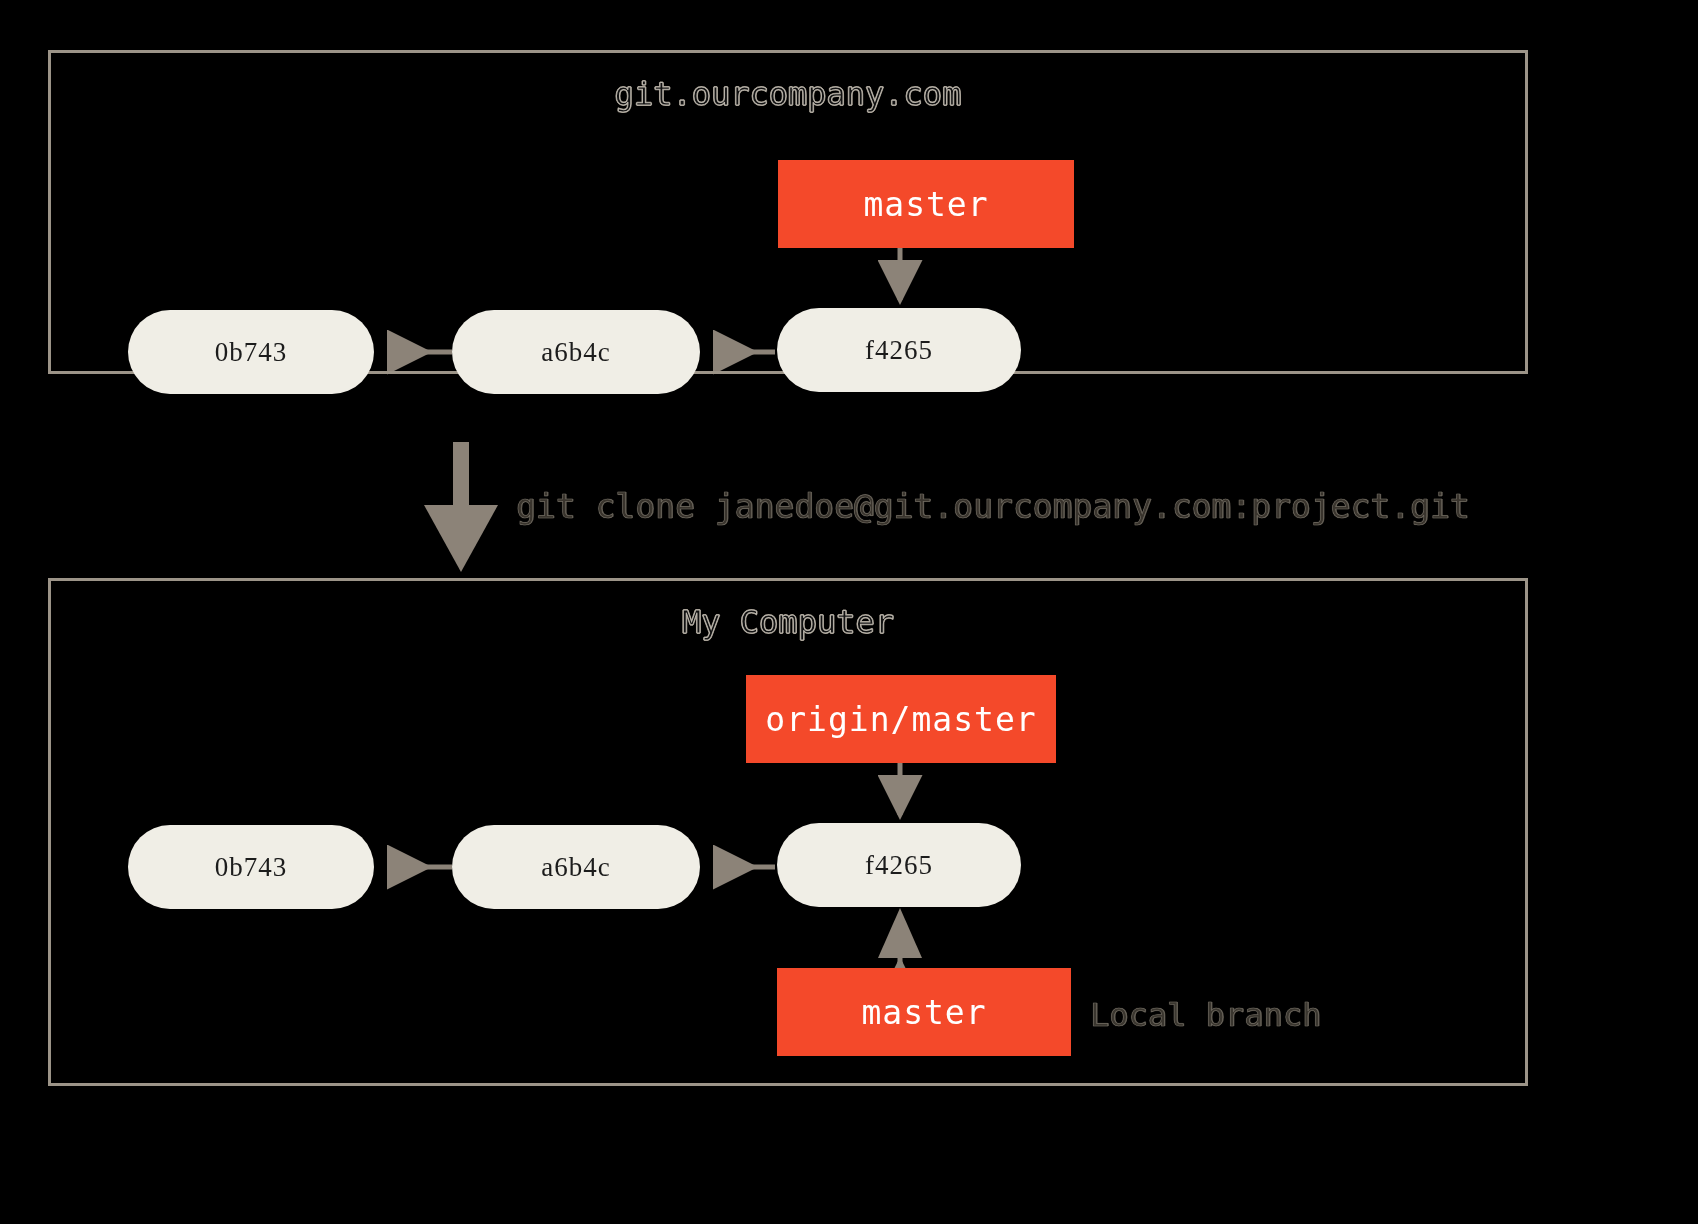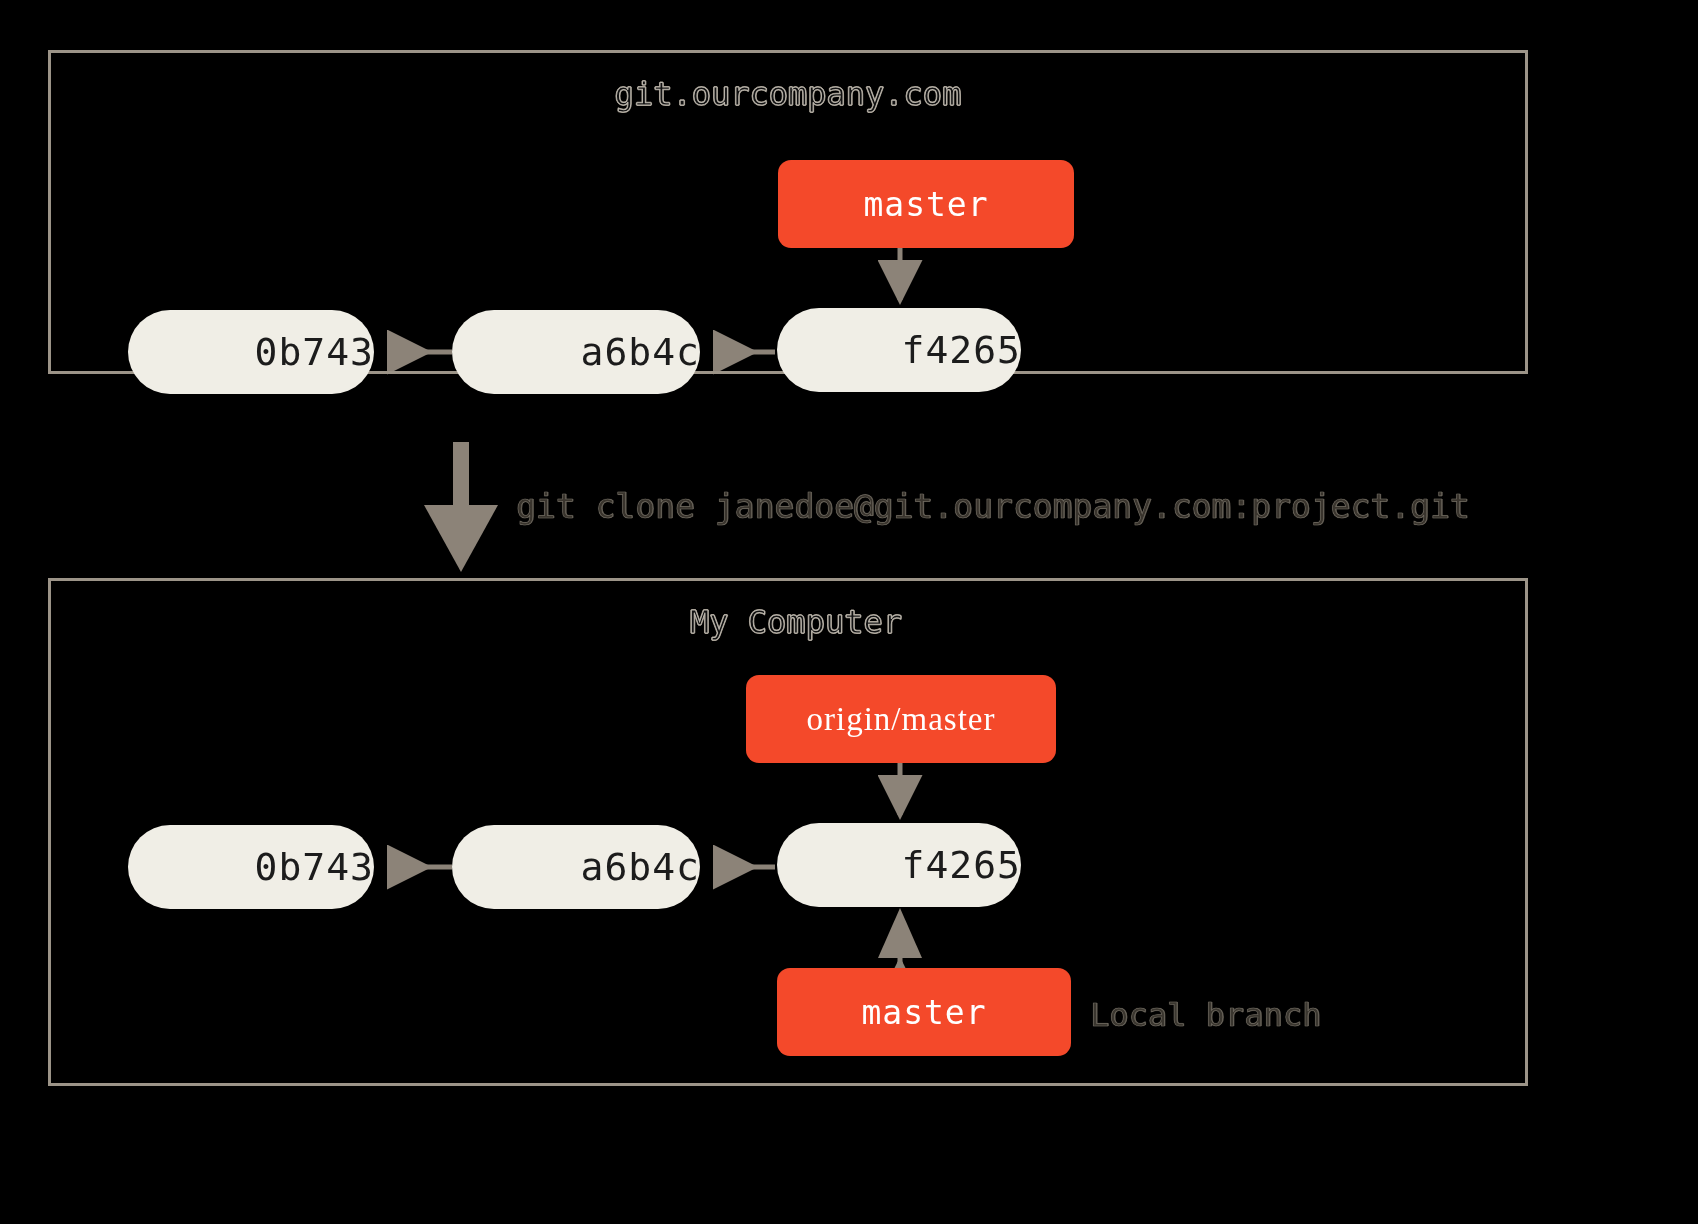--- a/index.html
+++ b/index.html
@@ -23,21 +23,21 @@
   }
 
   
   .panel {
     position: absolute;
     border: 3px solid #9c9488;
     box-sizing: border-box;
     background: transparent;
   }
   #panel-remote { left: 48px;  top: 50px;  width: 1480px; height: 324px; }
-  #panel-local  { left: 48px;  top: 578px; width: 1480px; height: 508px; padding-left: 8px; }
+  #panel-local  { left: 48px;  top: 578px; width: 1480px; height: 508px; }
 
   .panel-title {
     position: absolute;
     width: 100%;
     text-align: center;
     top: 22px;
     font-size: 32px;
     letter-spacing: 0px;
     color: #111111;
     -webkit-text-stroke: 1px #b9b4ab;
@@ -48,37 +48,37 @@
 
   
   .commit {
     position: absolute;
     height: 84px;
     border-radius: 42px;
     background: #f0eee6;
     color: #1c1c1c;
     display: flex;
     align-items: center;
-    justify-content: flex-end;
-    font-size: 38px;
+    justify-content: center;
+    font-size: 27px;
     letter-spacing: 1px;
+    font-family: Liberation Serif, serif;
   }
 
   
   .branch-box {
     position: absolute;
     height: 88px;
     background: #f4492a;
     color: #ffffff;
     display: flex;
     align-items: center;
     justify-content: center;
     font-size: 33px;
     letter-spacing: 1px;
-    border-radius: 13px;
   }
 
   
   .side-label {
     position: absolute;
     font-size: 32px;
     color: #3a362f;
     -webkit-text-stroke: 0.6px #6f6a60;
     text-shadow: 0 0 1px #6f6a60, 1px 0 0 #57524a;
     white-space: nowrap;
@@ -172,21 +172,21 @@
   <div class="commit" style="left:777px; top:308px; width:244px;">
     <span>f4265</span>
   </div>
 
   <div class="command-text" style="left:516px; top:487px;">git clone janedoe@git.ourcompany.com:project.git</div>
 
   <div class="panel" id="panel-local">
     <div class="panel-title">My Computer</div>
   </div>
 
-  <div class="branch-box" style="left:746px; top:675px; width:310px;font-family:Liberation Serif, serif;">
+  <div class="branch-box" style="left:746px; top:675px; width:310px;">
     <span>origin/master</span>
   </div>
 
   <div class="commit" style="left:128px; top:825px; width:246px;">
     <span>0b743</span>
   </div>
   <div class="commit" style="left:452px; top:825px; width:248px;">
     <span>a6b4c</span>
   </div>
   <div class="commit" style="left:777px; top:823px; width:244px;">

